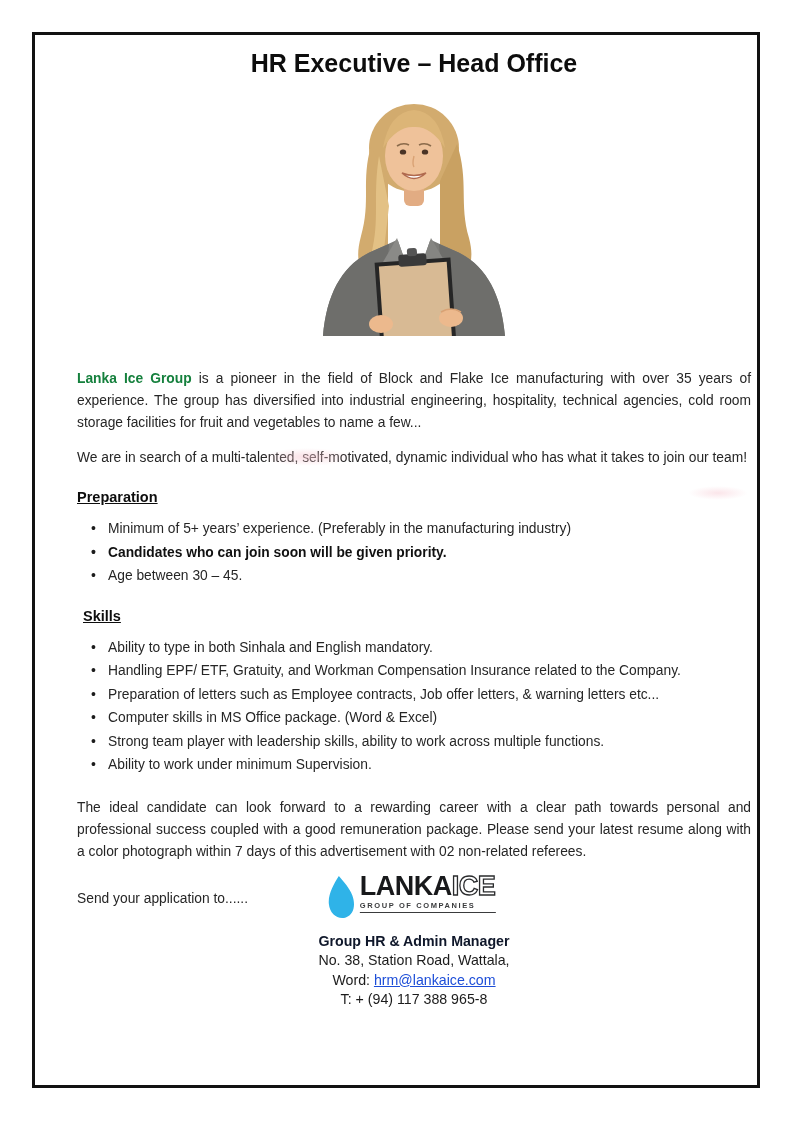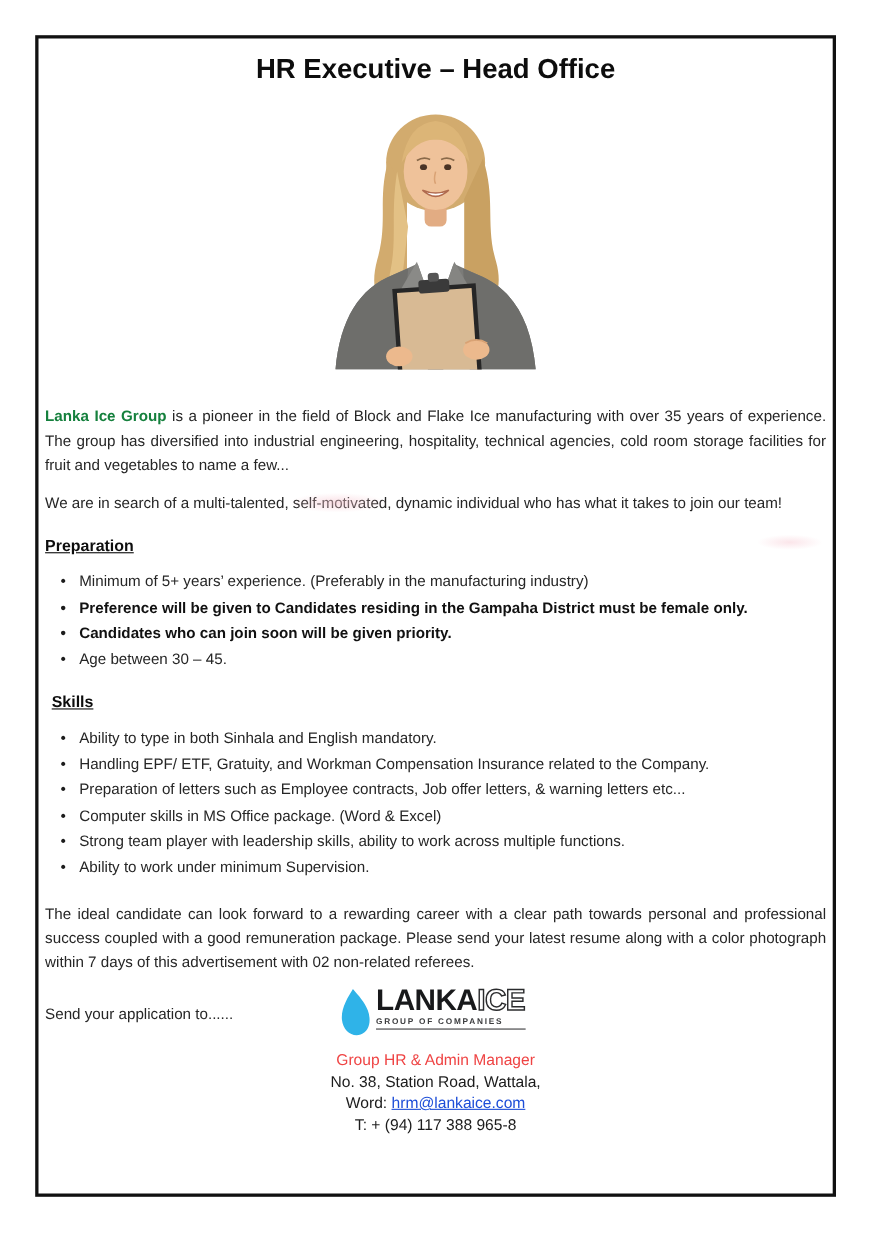--- a/index.html
+++ b/index.html
@@ -3,21 +3,21 @@
 <meta charset="utf-8">
 <style>
   html,body{margin:0;padding:0;}
   body{
     width:794px;height:1122px;position:relative;background:#ffffff;
     font-family:"Liberation Sans","DejaVu Sans",sans-serif;color:#1c1c1c;
     overflow:hidden;
   }
   .frame{
     position:absolute;left:32px;top:32px;width:728px;height:1056px;
-    border:3px solid #111;box-sizing:border-box;background:#fff;
+    border:3px solid #111;box-sizing:border-box;background:#fff;padding-left:36px;
   }
   .content{
     position:relative;height:100%;box-sizing:border-box;
     padding:12px 6px 0 6px;display:flex;flex-direction:column;
   }
   .job-title{
     text-align:center;font-size:25px;font-weight:bold;color:#0d0d0d;
     margin:2px 0 4px 0;letter-spacing:0;
   }
   .photo-wrap{display:flex;justify-content:center;margin:4px 0 0;}
@@ -60,21 +60,21 @@
   }
   .logo-tagline{
     font-size:7.5px;letter-spacing:1.6px;color:#3a3b3d;font-weight:bold;
     border-bottom:1.5px solid #3a3b3d;padding-bottom:2px;margin-top:1px;
     white-space:nowrap;
   }
   .contact{
     text-align:center;font-size:14.2px;line-height:19.5px;color:#1c1c1c;margin-top:3px;
   }
   .contact .row{margin:0;}
-  .contact-title{font-weight:normal;color:#ef4444;}
+  .contact-title{font-weight:bold;color:#0f172a;}
   a.email-link{color:#1d4ed8;text-decoration:underline;}
   .smudge{position:absolute;pointer-events:none;}
   .smudge.s1{left:262px;top:448px;width:90px;height:18px;
     background:radial-gradient(ellipse at center,rgba(246,198,208,0.55),rgba(246,198,208,0) 70%);}
   .smudge.s2{left:688px;top:486px;width:60px;height:14px;
     background:radial-gradient(ellipse at center,rgba(246,198,208,0.45),rgba(246,198,208,0) 70%);}
 </style>
 </head>
 <body>
 
@@ -128,21 +128,20 @@
     </div>
 
     <p class="para p1"><span class="lead-bold">Lanka Ice Group</span><span> is a pioneer in the field of Block and Flake Ice manufacturing with over 35 years of experience. The group has diversified into industrial engineering, hospitality, technical agencies, cold room storage facilities for fruit and vegetables to name a few...</span></p>
 
     <p class="para p2">We are in search of a multi-talented, self-motivated, dynamic individual who has what it takes to join our team!</p>
 
     <h2 class="section-heading">Preparation</h2>
 
     <ul class="bullets">
       <li>Minimum of 5+ years’ experience. (Preferably in the manufacturing industry)</li>
-      <li class="bold">Preference will be given to Candidates residing in the Gampaha District must be female only.</li>
       <li class="bold">Candidates who can join soon will be given priority.</li>
       <li>Age between 30 – 45.</li>
     </ul>
 
     <h2 class="section-heading skills-heading">Skills</h2>
 
     <ul class="bullets">
       <li>Ability to type in both Sinhala and English mandatory.</li>
       <li>Handling EPF/ ETF, Gratuity, and Workman Compensation Insurance related to the Company.</li>
       <li>Preparation of letters such as Employee contracts, Job offer letters, &amp; warning letters etc...</li>

